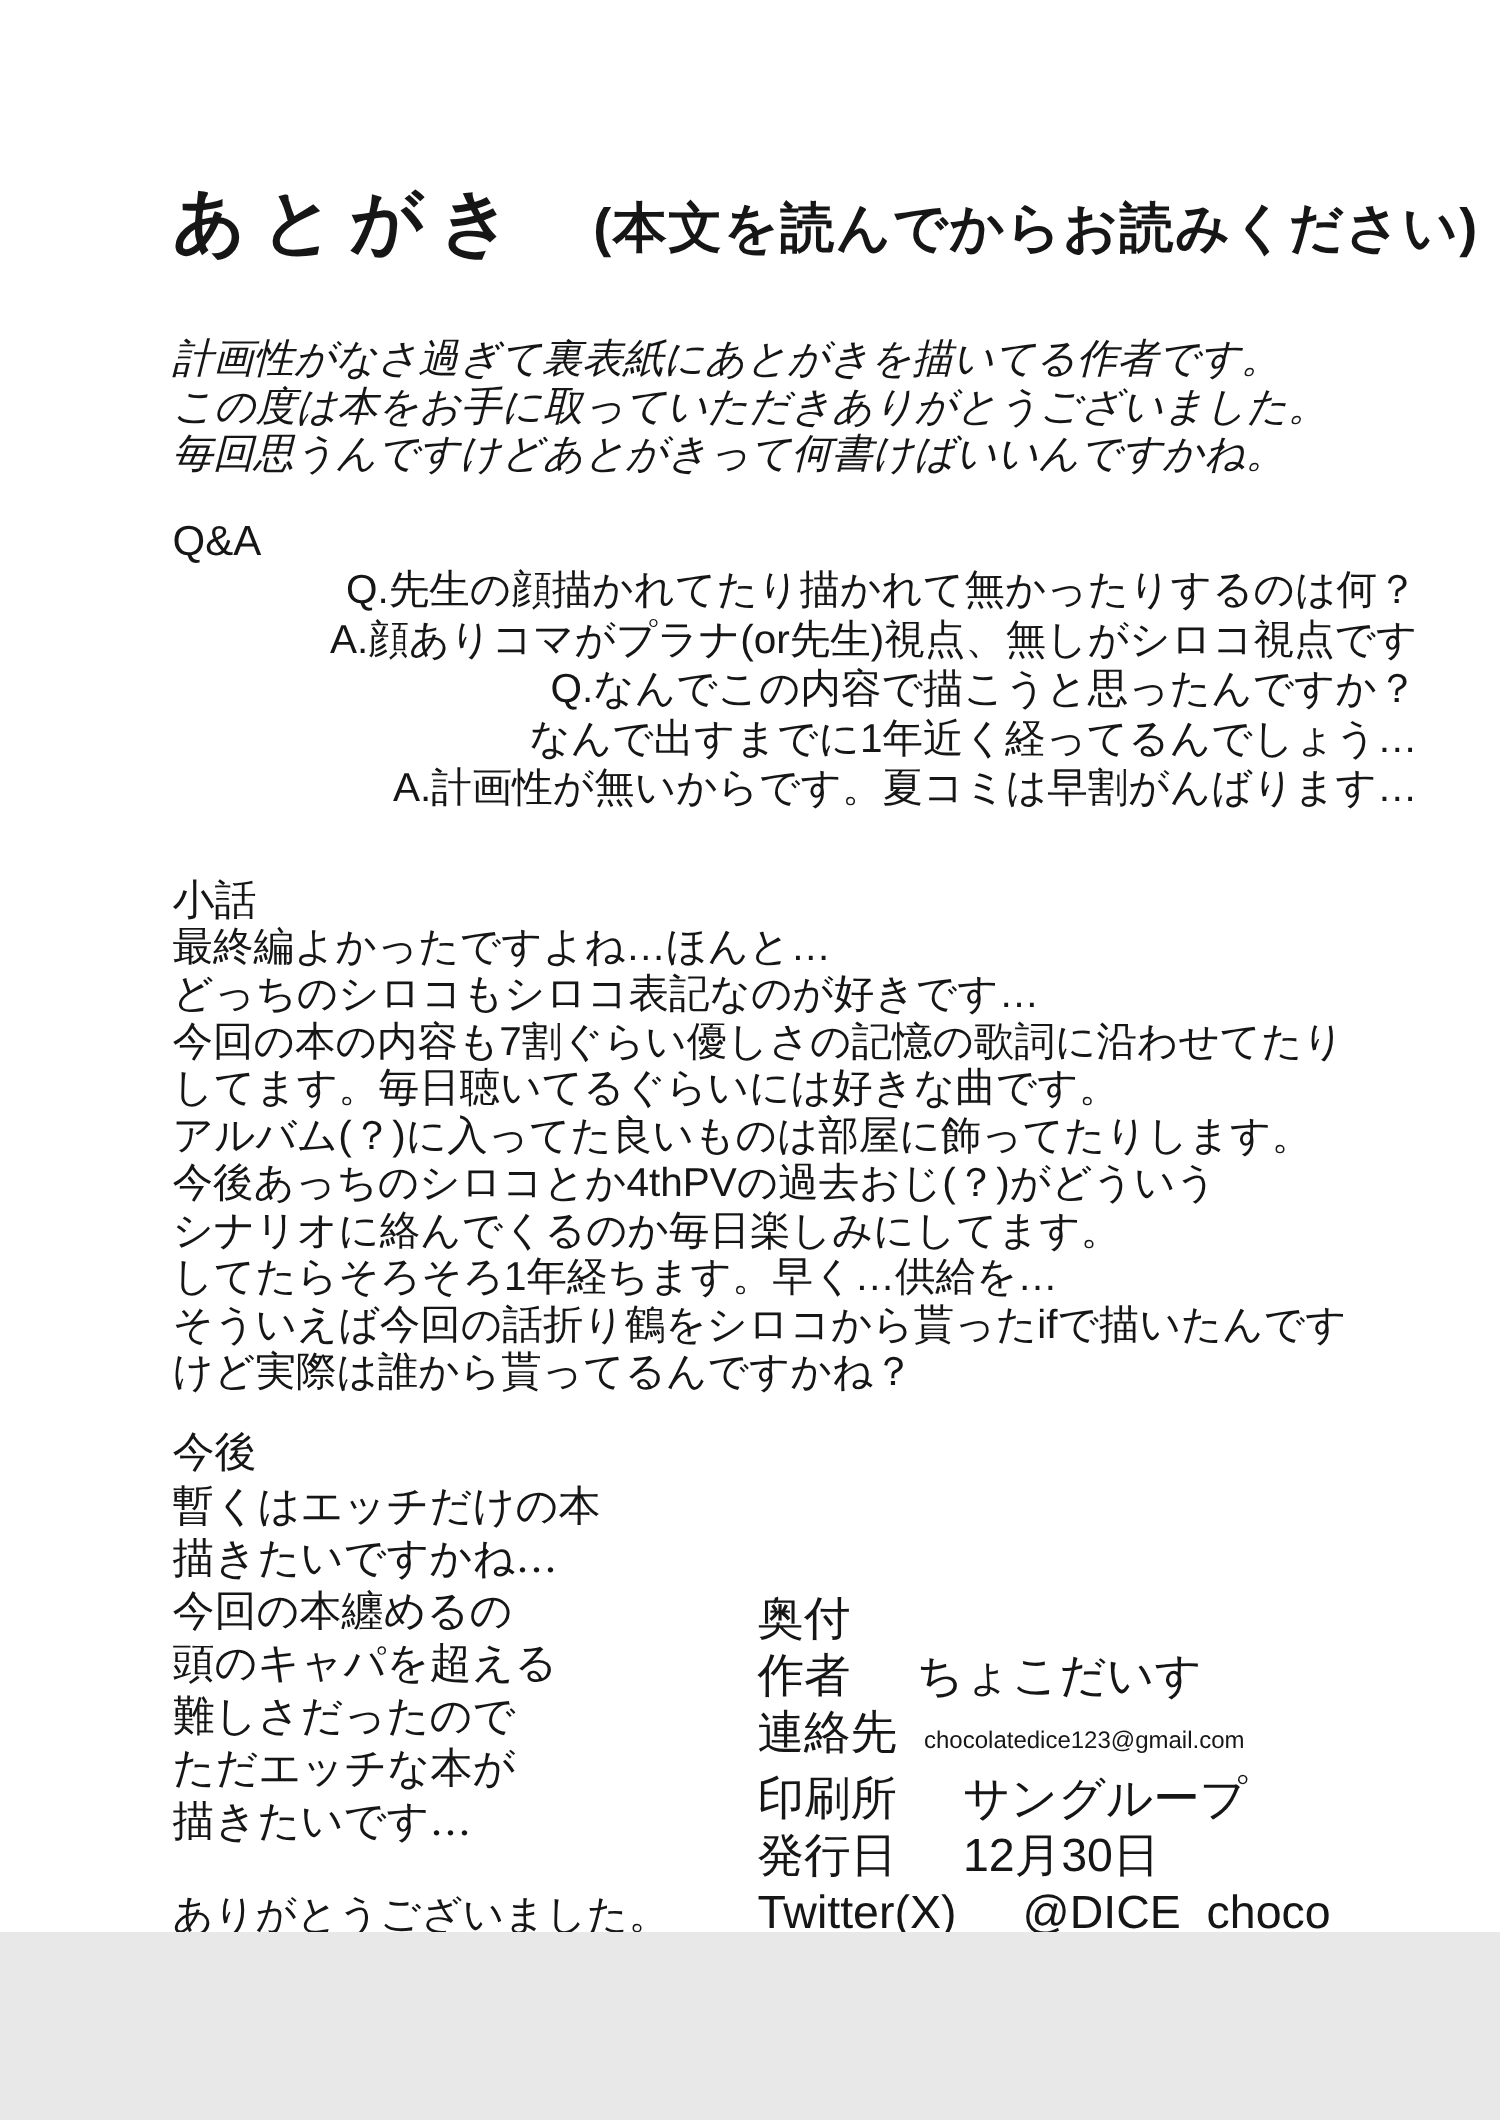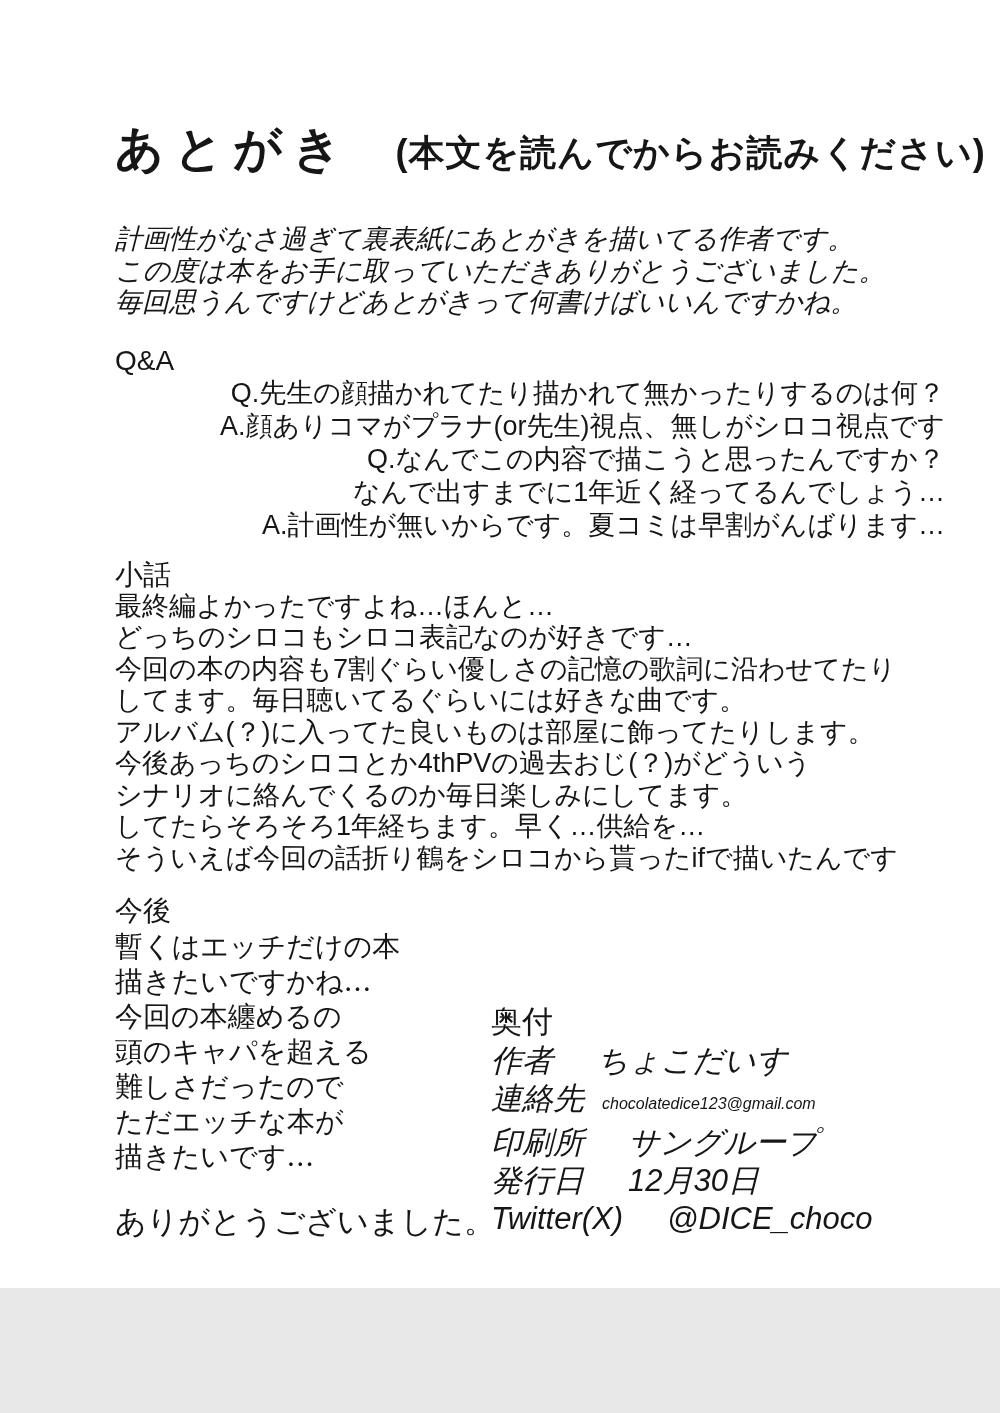--- a/index.html
+++ b/index.html
@@ -39,54 +39,53 @@
     white-space:pre;
   }
   .intro{margin-top:40px;font-style:italic;}
   .section-heading{
     font-size:28px;
     font-weight:500;
     line-height:33px;
   }
   .qa{margin-top:25px;}
   .qa .line{line-height:33px;text-align:right;}
-  .kobanashi{margin-top:16px;}
+  .kobanashi{margin-top:41px;}
   .bottom{
     position:relative;
     margin-top:19px;
   }
   .kongo .section-heading{line-height:36px;}
   .kongo .line{
     font-family:"DejaVu Serif", serif;
     font-size:28px;
     line-height:35px;
   }
   .thanks{
     font-family:"DejaVu Serif", serif;
-    font-size:31px;
+    font-size:27px;
     font-weight:500;
     margin-top:27px;
     white-space:nowrap;
   }
   .colophon{
     position:absolute;
-    left:376px;
+    left:390px;
     top:110px;
     white-space:nowrap;
   }
   .colophon-heading{
     font-size:31px;
     font-weight:500;
     line-height:38px;
   }
   .colophon-row{
     display:flex;
     align-items:baseline;
     line-height:38px;
-    font-style:italic;
   }
   .colophon-label{
     font-size:31px;
     font-weight:500;
   }
   .colophon-value{
     font-size:31px;
     font-weight:500;
     margin-left:44px;
   }
@@ -127,20 +126,21 @@
     <div class="section-heading">小話</div>
     <div class="line">最終編よかったですよね…ほんと…</div>
     <div class="line">どっちのシロコもシロコ表記なのが好きです…</div>
     <div class="line">今回の本の内容も7割ぐらい優しさの記憶の歌詞に沿わせてたり</div>
     <div class="line">してます。毎日聴いてるぐらいには好きな曲です。</div>
     <div class="line">アルバム(？)に入ってた良いものは部屋に飾ってたりします。</div>
     <div class="line">今後あっちのシロコとか4thPVの過去おじ(？)がどういう</div>
     <div class="line">シナリオに絡んでくるのか毎日楽しみにしてます。</div>
     <div class="line">してたらそろそろ1年経ちます。早く…供給を…</div>
     <div class="line">そういえば今回の話折り鶴をシロコから貰ったifで描いたんです</div>
+    <div class="line">けど実際は誰から貰ってるんですかね？</div>
   </div>
 
   <div class="bottom">
 
     <div class="kongo">
       <div class="section-heading">今後</div>
       <div class="line">暫くはエッチだけの本</div>
       <div class="line">描きたいですかね…</div>
       <div class="line">今回の本纏めるの</div>
       <div class="line">頭のキャパを超える</div>

